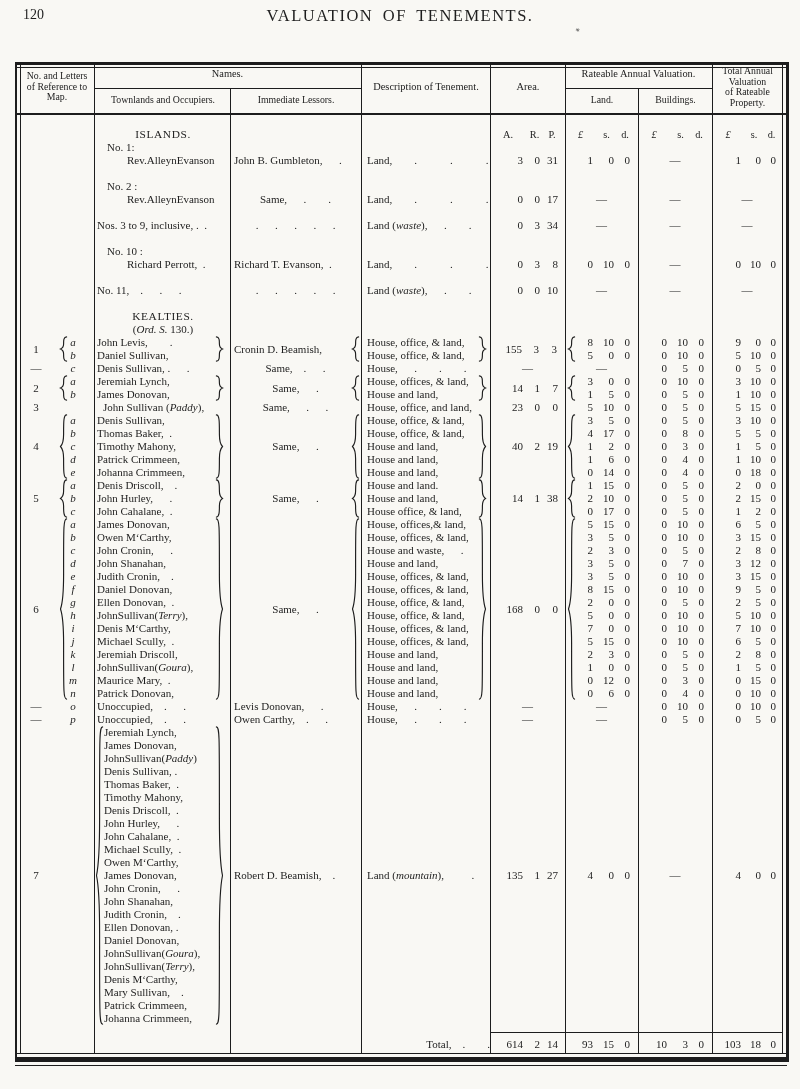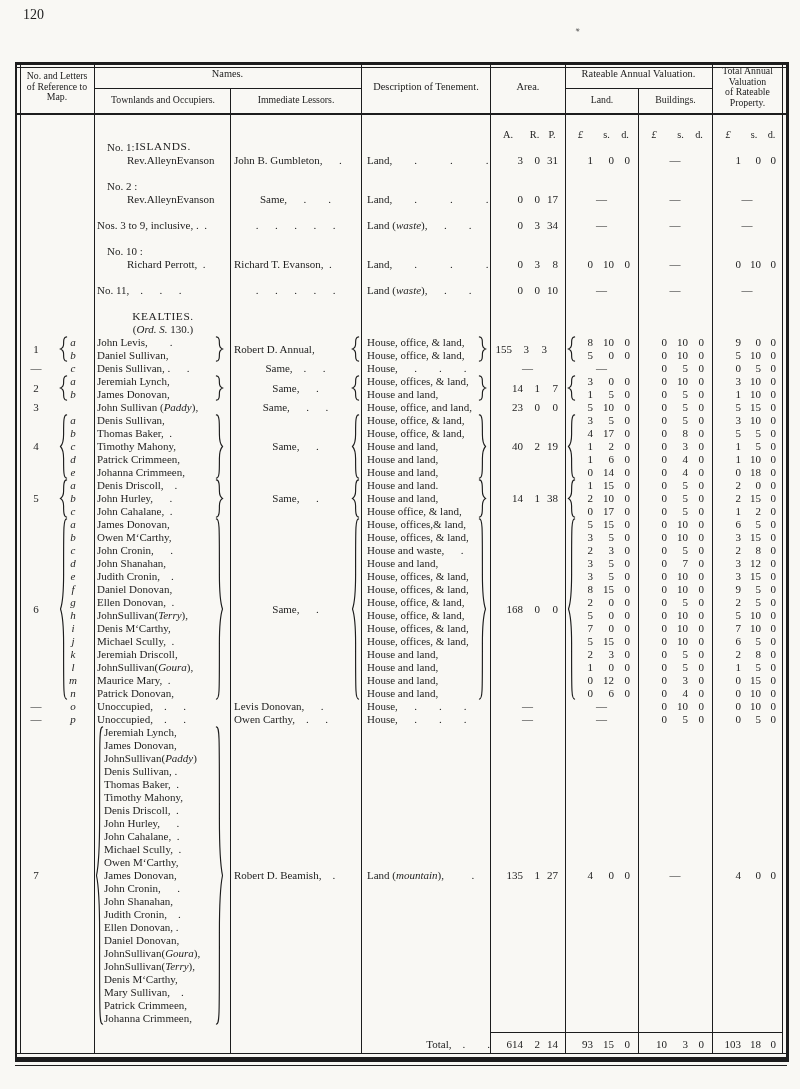--- a/index.html
+++ b/index.html
@@ -28,20 +28,21 @@
   .units{font-size:10.3px;}
   .units .pound{font-style:italic;}
   svg.brace{position:absolute;overflow:visible;}
 </style>
 </head>
 <body>
 
 <div id="sheet">
 
   <div class="pgnum">120</div>
+  <div class="ptitle">VALUATION OF TENEMENTS.</div>
   <div class="speck">*</div>
 
   <div class="rule" style="left:15px;top:62px;width:772px;height:2.5px;"></div>
   <div class="rule" style="left:15px;top:66.5px;width:772px;height:1px;"></div>
   <div class="rule" style="left:15px;top:112.5px;width:772px;height:2px;"></div>
   <div class="rule" style="left:94px;top:87.5px;width:267px;height:1px;"></div>
   <div class="rule" style="left:565px;top:87.5px;width:147px;height:1px;"></div>
 
   <div class="rule" style="left:14.5px;top:62px;width:2.5px;height:1000px;"></div>
   <div class="rule" style="left:19.5px;top:62px;width:1px;height:991px;"></div>
@@ -77,21 +78,21 @@
 Property.</div>
 
   <div id="tbody-layer">
       <div class="line units" style="top: 128px;">
         <div class="cell" style="left: 471px; width: 75px;"><span class="mini-c" style="width: 36px;">A.</span><span class="mini-c" style="width: 17px;">R.</span><span class="mini-c" style="width: 18px;">P.</span></div>
         <div class="cell" style="left: 546px; width: 73px;"><span class="mini-c pound" style="width: 31px;">£</span><span class="mini-c" style="width: 21px;">s.</span><span class="mini-c" style="width: 16px;">d.</span></div>
         <div class="cell" style="left: 619px; width: 74px;"><span class="mini-c pound" style="width: 32px;">£</span><span class="mini-c" style="width: 21px;">s.</span><span class="mini-c" style="width: 16px;">d.</span></div>
         <div class="cell" style="left: 693px; width: 70px;"><span class="mini-c pound" style="width: 32px;">£</span><span class="mini-c" style="width: 20px;">s.</span><span class="mini-c" style="width: 15px;">d.</span></div>
       </div>
       <div class="line" style="top: 128px;">
-        <div class="cell tc heading" style="left: 75px; width: 138px; margin-top: 12px;">ISLANDS.</div>
+        <div class="cell tc heading" style="left: 75px; width: 138px;">ISLANDS.</div>
       </div>
       <div class="line" style="top: 141px;">
         <div class="cell " style="left: 75px; width: 138px; padding-left: 13px;">No. 1:</div>
       </div>
       <div class="line" style="top: 154px;">
         <div class="cell " style="left: 75px; width: 138px; padding-left: 33px;">Rev.AlleynEvanson</div>
         <div class="cell " style="left: 211px; width: 131px; padding-left: 4px;">John B. Gumbleton,  .</div>
         <div class="cell " style="left: 342px; width: 129px; padding-left: 6px;">Land,  .   .   .</div>
         <div class="cell " style="left: 471px; width: 75px;"><span class="mini" style="width: 36px;">3</span><span class="mini" style="width: 17px;">0</span><span class="mini" style="width: 18px;">31</span></div>
         <div class="cell " style="left: 546px; width: 73px;"><span class="mini" style="width: 31px;">1</span><span class="mini" style="width: 21px;">0</span><span class="mini" style="width: 16px;">0</span></div>
@@ -143,23 +144,23 @@
       <div class="line" style="top: 310px;">
         <div class="cell tc heading" style="left: 75px; width: 138px;">KEALTIES.</div>
       </div>
       <div class="line" style="top: 323px;">
         <div class="cell tc" style="left: 75px; width: 138px;">(<i>Ord. S.</i> 130.)</div>
       </div>
       <div class="line" style="top: 336px;">
         <div class="cell tc" style="left: 2px; width: 30px; transform: translateY(6.5px);">1</div>
         <div class="cell tc it" style="left: 46px; width: 16px;">a</div>
         <div class="cell " style="left: 75px; width: 138px; padding-left: 3px;">John Levis,  .</div>
-        <div class="cell " style="left: 211px; width: 131px; transform: translateY(6.5px); padding-left: 4px;">Robert D. Annual,</div>
+        <div class="cell " style="left: 211px; width: 131px; transform: translateY(6.5px); padding-left: 4px;">Cronin D. Beamish,</div>
         <div class="cell " style="left: 342px; width: 129px; padding-left: 6px;">House, office, &amp; land,</div>
-        <div class="cell " style="left: 460px; width: 75px; transform: translateY(6.5px);"><span class="mini" style="width: 36px;">155</span><span class="mini" style="width: 17px;">3</span><span class="mini" style="width: 18px;">3</span></div>
+        <div class="cell " style="left: 470px; width: 75px; transform: translateY(6.5px);"><span class="mini" style="width: 36px;">155</span><span class="mini" style="width: 17px;">3</span><span class="mini" style="width: 18px;">3</span></div>
         <div class="cell " style="left: 546px; width: 73px;"><span class="mini" style="width: 31px;">8</span><span class="mini" style="width: 21px;">10</span><span class="mini" style="width: 16px;">0</span></div>
         <div class="cell " style="left: 619px; width: 74px;"><span class="mini" style="width: 32px;">0</span><span class="mini" style="width: 21px;">10</span><span class="mini" style="width: 16px;">0</span></div>
         <div class="cell " style="left: 693px; width: 70px;"><span class="mini" style="width: 32px;">9</span><span class="mini" style="width: 20px;">0</span><span class="mini" style="width: 15px;">0</span></div>
       </div>
       <div class="line" style="top: 349px;">
         <div class="cell tc it" style="left: 46px; width: 16px;">b</div>
         <div class="cell " style="left: 75px; width: 138px; padding-left: 3px;">Daniel Sullivan,</div>
         <div class="cell " style="left: 342px; width: 129px; padding-left: 6px;">House, office, &amp; land,</div>
         <div class="cell " style="left: 546px; width: 73px;"><span class="mini" style="width: 31px;">5</span><span class="mini" style="width: 21px;">0</span><span class="mini" style="width: 16px;">0</span></div>
         <div class="cell " style="left: 619px; width: 74px;"><span class="mini" style="width: 32px;">0</span><span class="mini" style="width: 21px;">10</span><span class="mini" style="width: 16px;">0</span></div>
@@ -190,21 +191,21 @@
       <div class="line" style="top: 388px;">
         <div class="cell tc it" style="left: 46px; width: 16px;">b</div>
         <div class="cell " style="left: 75px; width: 138px; padding-left: 3px;">James Donovan,</div>
         <div class="cell " style="left: 342px; width: 129px; padding-left: 6px;">House and land,</div>
         <div class="cell " style="left: 546px; width: 73px;"><span class="mini" style="width: 31px;">1</span><span class="mini" style="width: 21px;">5</span><span class="mini" style="width: 16px;">0</span></div>
         <div class="cell " style="left: 619px; width: 74px;"><span class="mini" style="width: 32px;">0</span><span class="mini" style="width: 21px;">5</span><span class="mini" style="width: 16px;">0</span></div>
         <div class="cell " style="left: 693px; width: 70px;"><span class="mini" style="width: 32px;">1</span><span class="mini" style="width: 20px;">10</span><span class="mini" style="width: 15px;">0</span></div>
       </div>
       <div class="line" style="top: 401px;">
         <div class="cell tc" style="left: 2px; width: 30px;">3</div>
-        <div class="cell " style="left: 75px; width: 138px; padding-left: 3px;">John Sullivan (<i>Paddy</i>),</div>
+        <div class="cell " style="left: 75px; width: 138px; padding-left: 9px;">John Sullivan (<i>Paddy</i>),</div>
         <div class="cell tc" style="left: 211px; width: 131px;">Same,  .  .</div>
         <div class="cell " style="left: 342px; width: 129px; padding-left: 6px;">House, office, and land,</div>
         <div class="cell " style="left: 471px; width: 75px;"><span class="mini" style="width: 36px;">23</span><span class="mini" style="width: 17px;">0</span><span class="mini" style="width: 18px;">0</span></div>
         <div class="cell " style="left: 546px; width: 73px;"><span class="mini" style="width: 31px;">5</span><span class="mini" style="width: 21px;">10</span><span class="mini" style="width: 16px;">0</span></div>
         <div class="cell " style="left: 619px; width: 74px;"><span class="mini" style="width: 32px;">0</span><span class="mini" style="width: 21px;">5</span><span class="mini" style="width: 16px;">0</span></div>
         <div class="cell " style="left: 693px; width: 70px;"><span class="mini" style="width: 32px;">5</span><span class="mini" style="width: 20px;">15</span><span class="mini" style="width: 15px;">0</span></div>
       </div>
       <div class="line" style="top: 414px;">
         <div class="cell tc it" style="left: 46px; width: 16px;">a</div>
         <div class="cell " style="left: 75px; width: 138px; padding-left: 3px;">Denis Sullivan,</div>

